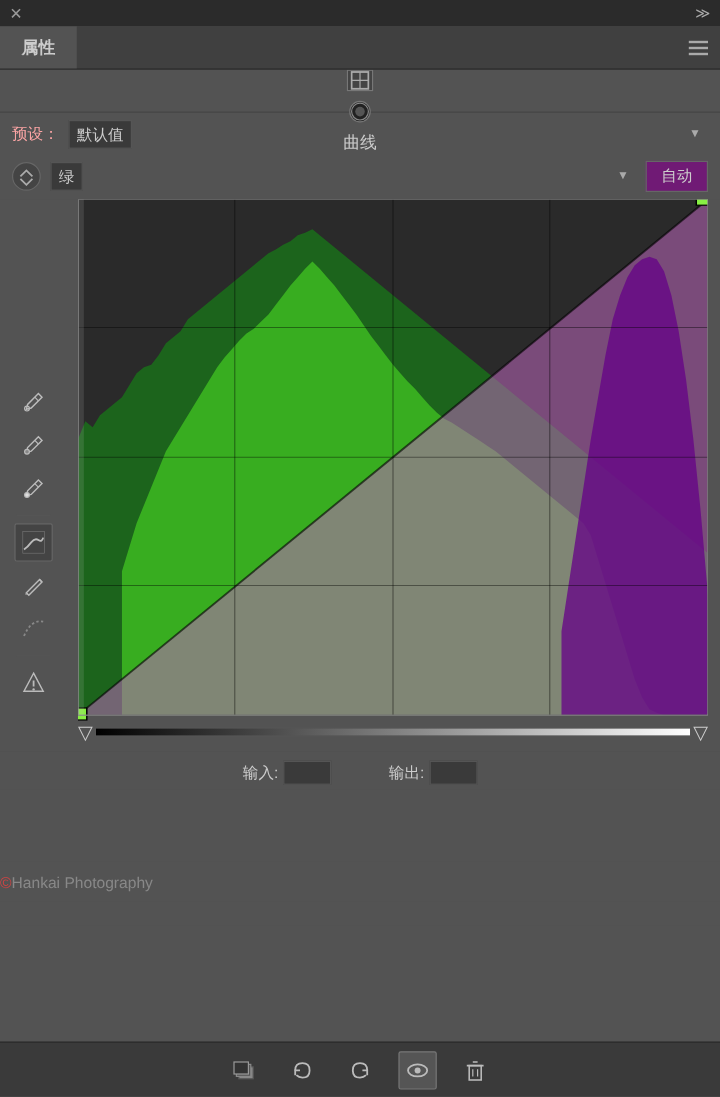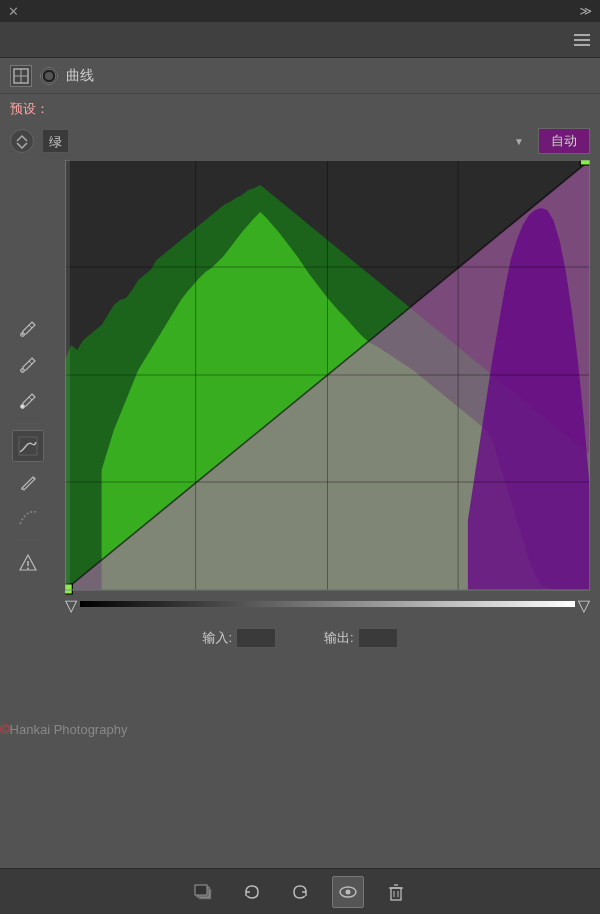--- a/index.html
+++ b/index.html
@@ -77,20 +77,21 @@
     
     .curves-header {
       width: 100%;
       height: 36px;
       background: #535353;
       display: flex;
       align-items: center;
       padding: 0 10px;
       gap: 8px;
       border-bottom: 1px solid #444;
+      flex-direction: column;
     }
     .icon-box {
       width: 22px; height: 22px;
       border: 1px solid #777;
       display: flex; align-items: center; justify-content: center;
       background: #444;
       cursor: pointer;
     }
     .circle-icon {
       width: 18px; height: 18px;
@@ -290,20 +291,23 @@
 <div class="top-bar">
   <div class="top-bar-left">
     <span class="close-x">✕</span>
   </div>
   <div class="top-bar-right">
     <span>≫</span>
   </div>
 </div>
 
 <div class="tab-bar">
+  <div class="tab-active">
+    <span>属性</span>
+  </div>
   <div class="hamburger-icon">
     <span></span>
       <span></span>
       <span></span>
   </div>
 </div>
 
 <div class="curves-header section-bg">
   <div class="icon-box">
     <svg width="16" height="16" viewBox="0 0 16 16">
@@ -316,20 +320,25 @@
     <svg width="16" height="16" viewBox="0 0 16 16">
       <circle cx="8" cy="8" r="7" fill="#222" stroke="#888" stroke-width="1"></circle>
       <circle cx="8" cy="8" r="4" fill="#555"></circle>
     </svg>
   </div>
   <span class="curves-title">曲线</span>
 </div>
 
 <div class="preset-row section-bg">
   <span class="preset-label">预设：</span>
+  <div class="select-wrapper">
+    <select class="preset-select">
+      <option>默认值</option>
+    </select>
+  </div>
 </div>
 
 <div class="channel-row section-bg">
   <div class="channel-icon">
     <svg width="16" height="16" viewBox="0 0 16 16">
       <path d="M3 8 L8 3 L13 8" fill="none" stroke="#aaa" stroke-width="1.5"></path>
       <path d="M3 10 L8 15 L13 10" fill="none" stroke="#aaa" stroke-width="1.5"></path>
     </svg>
   </div>
   <div class="select-wrapper">

